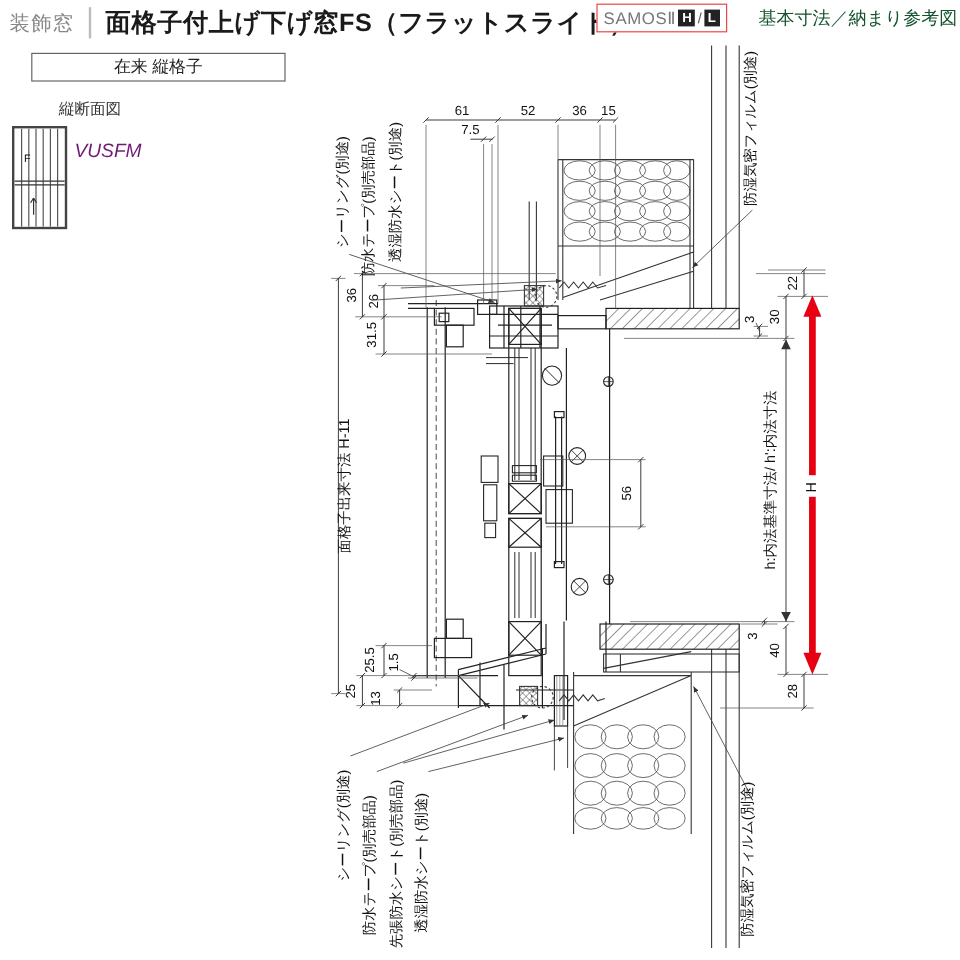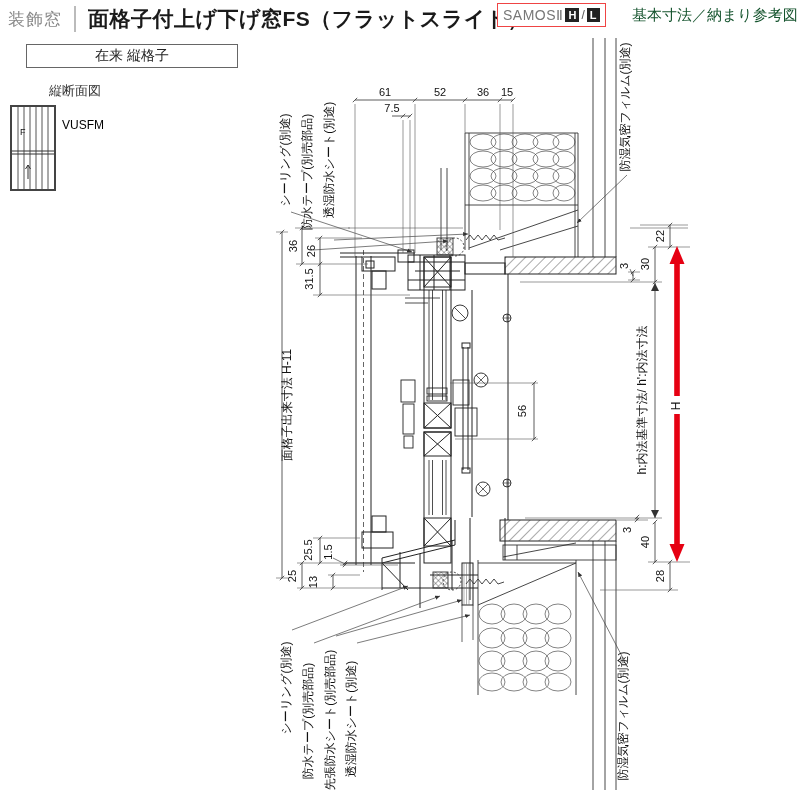--- a/index.html
+++ b/index.html
@@ -13,21 +13,21 @@
   .badge{position:absolute;left:497px;top:3px;height:20px;border:1px solid #ef4444;padding:1px 5px 1px 5px;
          display:flex;align-items:center;gap:2px;background:#fff;}
   .badge .s{font-size:14px;color:#777;letter-spacing:0.5px;}
   .badge .sq{display:inline-block;background:#222;color:#fff;font-size:11px;font-weight:bold;
              padding:1px 3px;line-height:12px;}
   .badge .slash{font-size:12px;color:#555;}
   .doctype{position:absolute;left:632px;top:6px;font-size:15px;color:#14532d;}
   .variant{position:absolute;left:8px;top:44px;width:210px;height:22px;border:1px solid #666;
            display:flex;align-items:center;justify-content:center;font-size:14px;color:#222;margin-left:18px;}
   .viewlab{position:absolute;left:8px;top:82px;font-size:13px;color:#333;margin-left:41px;}
-  .code{position:absolute;left:62px;top:118px;font-size:12px;color:#000000;}
+  .code{position:absolute;left:62px;top:118px;font-size:16px;color:#701a75;font-style:italic;}
   
   .thumb{position:absolute;left:10px;top:105px;width:42px;height:82px;border:2px solid #444;background:#fff;}
   svg{position:absolute;left:0;top:0;}
   text{fill:#111;}
 </style>
 </head>
 <body>
 <div id="page">
 
   <div id="hdr">

